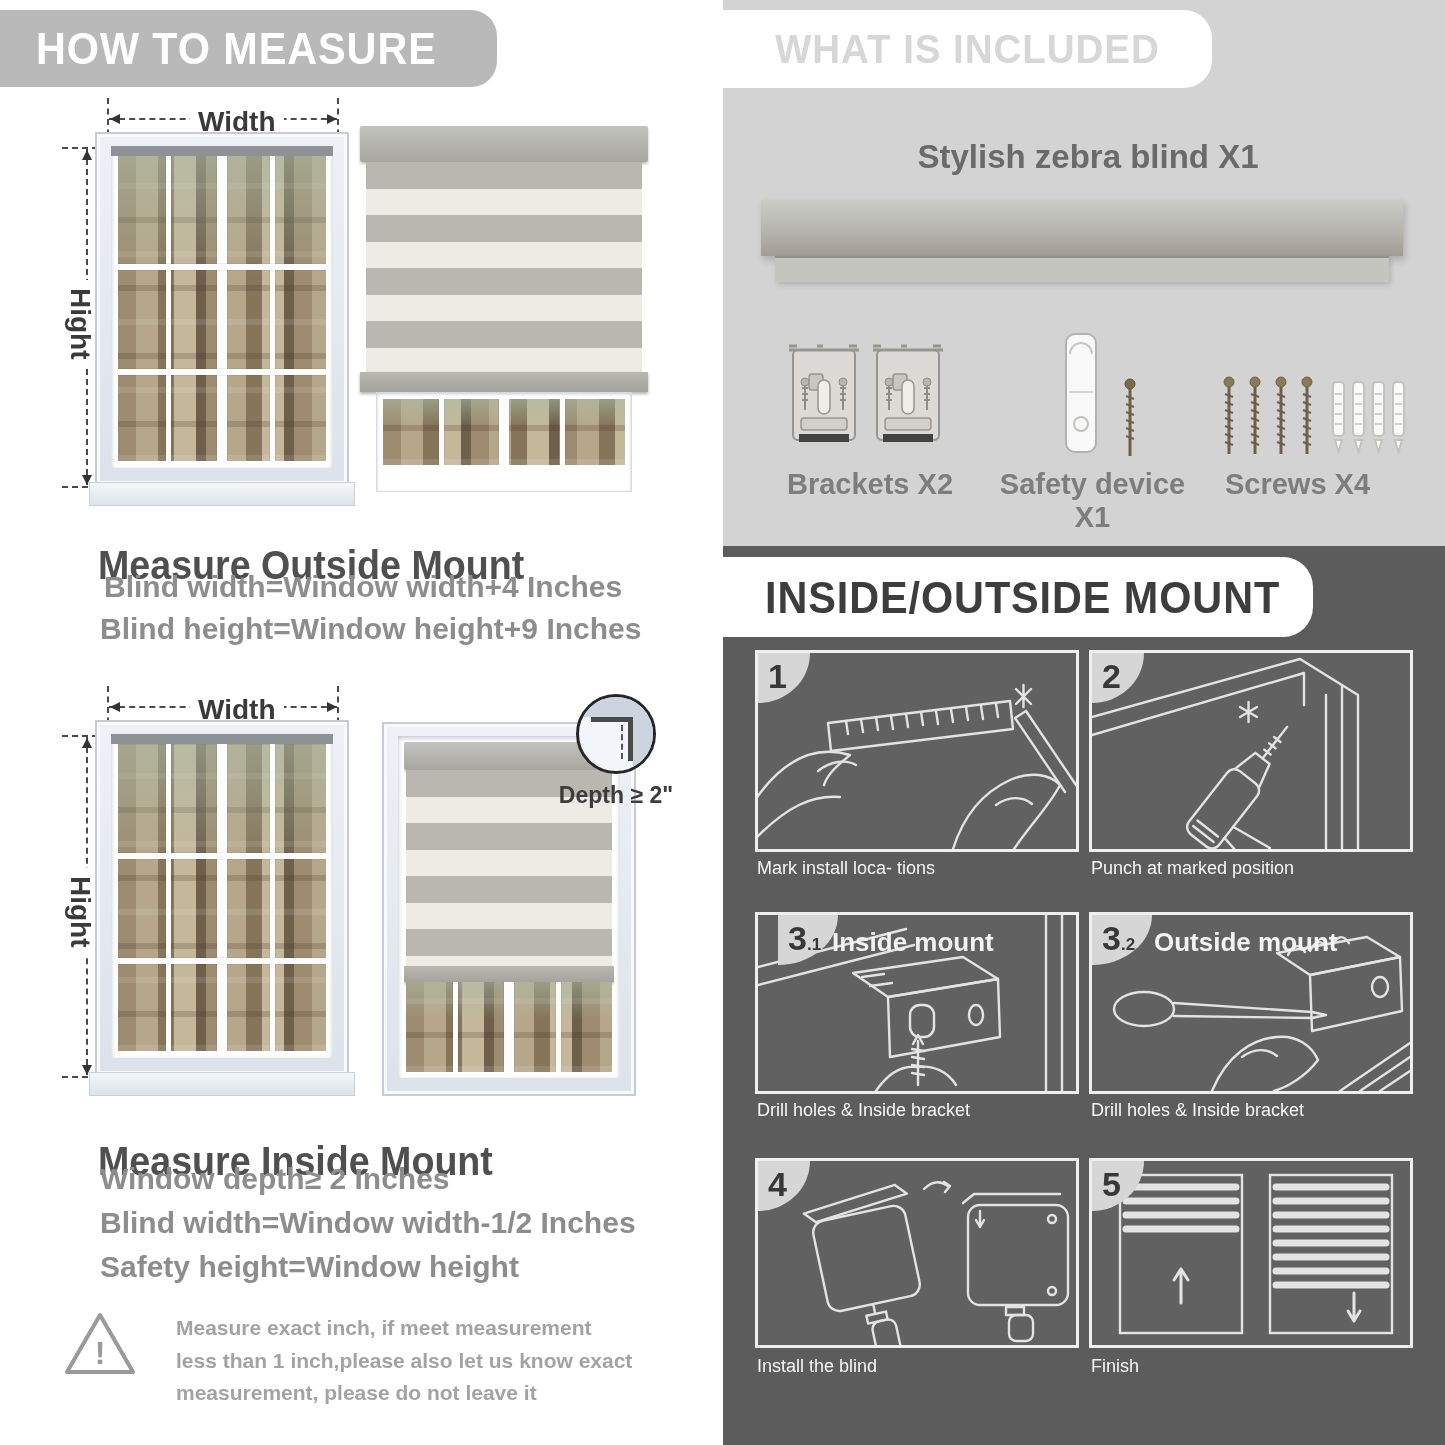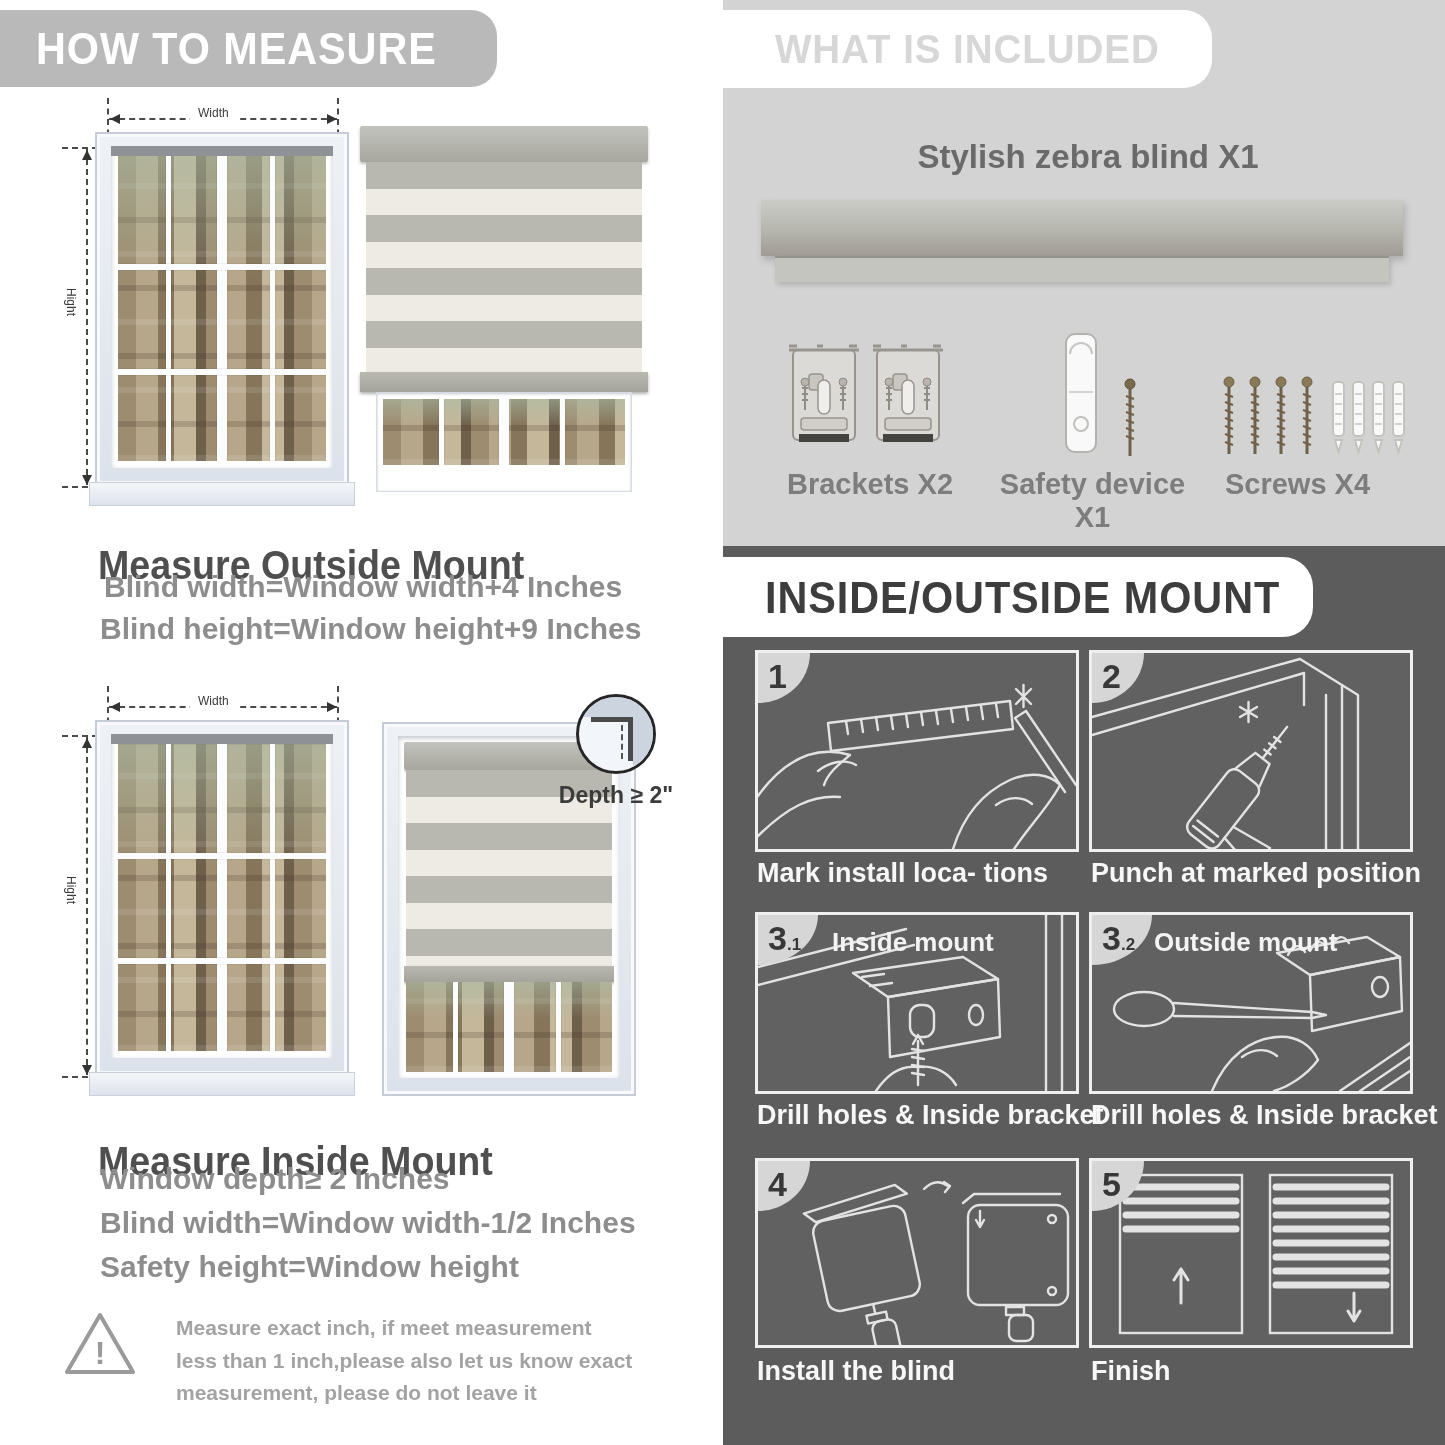--- a/index.html
+++ b/index.html
@@ -9,21 +9,21 @@
   .cond{display:inline-block;white-space:nowrap;transform:scaleX(.94);transform-origin:left center;}
 
   
   .pill-gray{position:absolute;background:#b9b9b9;border-radius:0 26px 26px 0;}
   .pill-white{position:absolute;background:#ffffff;border-radius:0 28px 28px 0;}
   .big-title{font-weight:bold;letter-spacing:1px;}
 
   
   .hline{position:absolute;border-top:2px dashed #4a4a4a;height:0;}
   .vline{position:absolute;border-left:2px dashed #4a4a4a;width:0;}
-  .dim-label{position:absolute;font-size:12px;font-weight:normal;color:#3a3a3a;background:#fff;padding:0 8px;}
+  .dim-label{position:absolute;font-size:28px;font-weight:bold;color:#3a3a3a;background:#fff;padding:0 8px;}
   .dim-label.vert{writing-mode:vertical-rl;padding:8px 0;}
   .arrow{position:absolute;width:0;height:0;border-style:solid;}
   .arrow.l{border-width:5px 10px 5px 0;border-color:transparent #333 transparent transparent;}
   .arrow.r{border-width:5px 0 5px 10px;border-color:transparent transparent transparent #333;}
   .arrow.u{border-width:0 5px 10px 5px;border-color:transparent transparent #333 transparent;}
   .arrow.d{border-width:10px 5px 0 5px;border-color:#333 transparent transparent transparent;}
 
   
   .win{position:absolute;background:linear-gradient(180deg,#eef1f6,#dce2eb);
        border:2px solid #c5ccd8;box-shadow:inset 0 0 0 3px #f7f9fc;}
@@ -68,21 +68,21 @@
 
   
   .right-bottom{position:absolute;left:723px;top:546px;width:722px;height:899px;background:#5c5c5c;}
   .mount-title{font-size:44px;color:#3d3d3d;}
   .step{position:absolute;border:3px solid #efefef;background:#616161;overflow:hidden;}
   .badge{position:absolute;left:0;top:0;background:#d6d6d6;border-radius:0 0 100% 0;
          color:#383838;font-weight:bold;z-index:3;}
   .badge .n{font-size:34px;line-height:46px;padding-left:10px;display:inline-block;}
   .badge .s{font-size:17px;}
   .step-label{position:absolute;font-size:26px;font-weight:bold;color:#f3f3f3;z-index:3;}
-  .caption{position:absolute;font-size:27px;font-weight:bold;color:#f7f7f7;text-align:right;}
+  .caption{position:absolute;font-size:18px;font-weight:normal;color:#f7f7f7;text-align:right;}
   .art{position:absolute;inset:0;width:100%;height:100%;}
 </style>
 </head>
 <body>
 
 <div class="page">
 
   <section>
 
     <div class="pill-gray" style="left:0;top:10px;width:497px;height:77px;">
@@ -347,21 +347,21 @@
             <path d="M158,116 L182,122 L182,140 L158,146"></path>
             <path d="M182,131 L222,131 M190,127 l0,8 M198,127 l0,8 M206,127 l0,8"></path>
             <path d="M86,118 l0,26 M93,118 l0,26"></path>
           </g>
         </g>
       </svg>
     </div>
     <span class="caption" style="left:368px;top:312px;">Punch at  marked position</span>
 
     <div class="step" style="left:32px;top:366px;width:318px;height:176px;">
-      <div class="badge" style="width:60px;height:50px;">
+      <div class="badge" style="width:60px;height:50px;margin-left:20px;">
         <span class="n">3</span><span class="s">.1</span>
       </div>
       <span class="step-label" style="left:74px;top:12px;">Inside mount</span>
       <svg class="art" viewBox="0 0 318 176">
         <g stroke="#e3e3e3" stroke-width="2.4" fill="none" stroke-linecap="round" stroke-linejoin="round">
           <path d="M0,52 L148,14 M0,70 L156,30"></path>
           <path d="M288,0 L288,176 M304,0 L304,176"></path>
           <polygon points="95,58 205,42 240,64 130,82"></polygon>
           <polygon points="130,82 240,64 242,122 132,142"></polygon>
           <rect x="152" y="90" width="24" height="32" rx="10"></rect>

